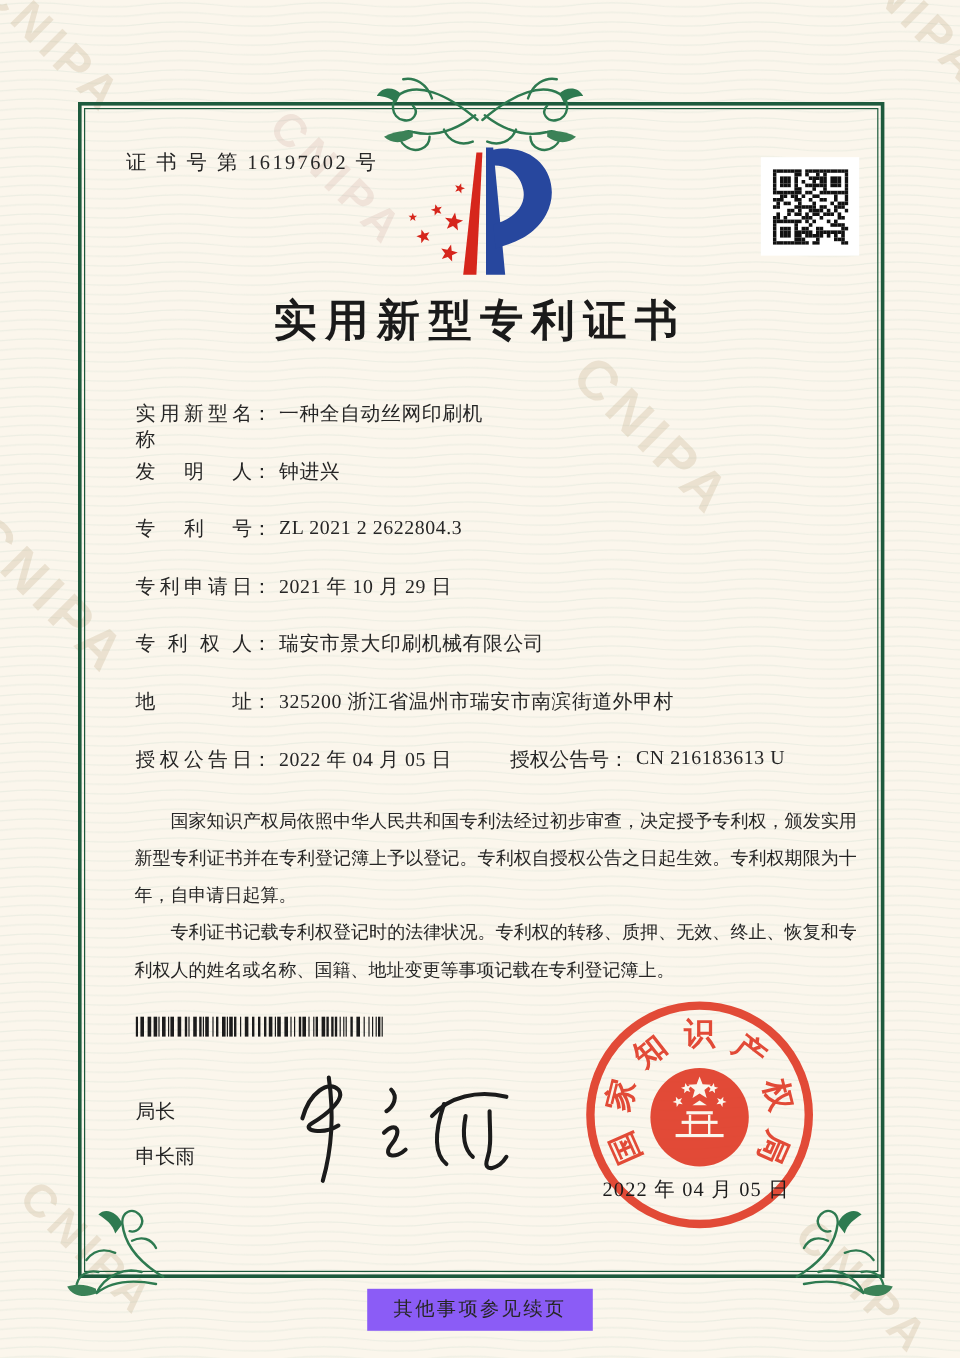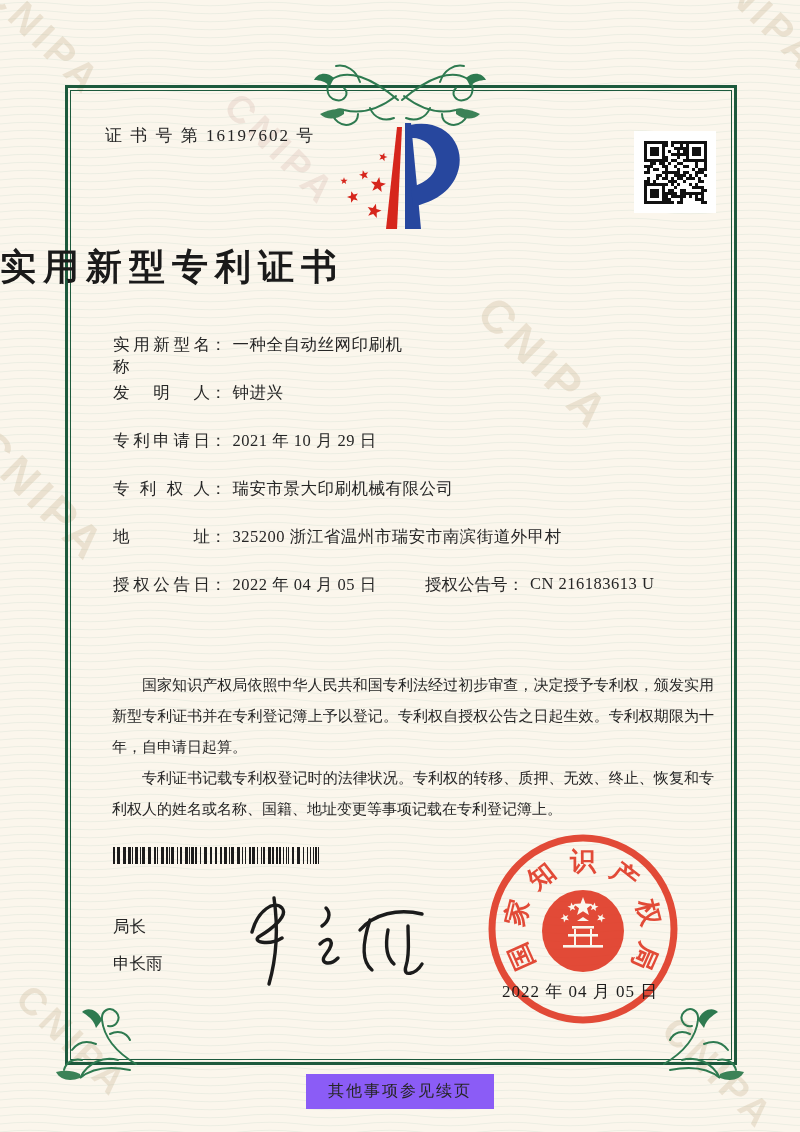--- a/index.html
+++ b/index.html
@@ -19,21 +19,21 @@
   .wm3{left:210px;top:128px;font-size:38px;color:rgba(200,160,150,.22);}
   .wm4{left:462px;top:336px;font-size:46px;}
   .wm5{left:-42px;top:468px;font-size:46px;}
   .wm6{left:2px;top:1020px;font-size:38px;}
   .wm7{left:648px;top:1052px;font-size:38px;}
   .frame{position:absolute;left:65px;top:85px;width:666px;height:974px;border:3px solid #1d5a3d;}
   .frame-inner{position:absolute;left:2px;top:2px;right:2px;bottom:2px;border:1px solid #1d5a3d;}
   .cert-no{position:absolute;left:105px;top:124px;font-size:17px;letter-spacing:2px;}
   .logo{position:absolute;left:331px;top:117px;}
   .qr-pad{position:absolute;left:634px;top:131px;width:82px;height:82px;background:#ffffff;display:flex;align-items:center;justify-content:center;}
-  .title{position:absolute;left:0;top:243px;width:100%;font-size:36px;font-weight:bold;letter-spacing:7px;color:#1a1a1a;}
+  .title{position:absolute;left:0;top:243px;width:100%;text-align:center;font-size:36px;font-weight:bold;letter-spacing:7px;color:#1a1a1a;}
   .fields{position:absolute;left:113px;top:334px;width:600px;font-size:16.5px;}
   .frow{height:48px;position:relative;}
   .flabel{display:inline-block;width:97px;text-align:justify;text-align-last:justify;vertical-align:top;}
   .fcolon{display:inline-block;vertical-align:top;}
   .fvalue{display:inline-block;vertical-align:top;margin-left:6px;letter-spacing:.5px;}
   .grant-second{position:absolute;left:312px;top:0;}
   .paras{position:absolute;left:112px;top:670px;width:602px;font-size:15px;line-height:31px;text-align:justify;}
   .paras p{margin:0;text-indent:2em;}
   .barcode{position:absolute;left:113px;top:847px;}
   .signer{position:absolute;left:113px;top:908px;font-size:16.5px;line-height:37px;}
@@ -389,20 +389,23 @@
   <div class="title">实用新型专利证书</div>
 
   <div class="fields">
     <div class="frow">
       <span class="flabel">实用新型名称</span><span class="fcolon">：</span><span class="fvalue">一种全自动丝网印刷机</span>
     </div>
     <div class="frow">
       <span class="flabel">发明人</span><span class="fcolon">：</span><span class="fvalue">钟进兴</span>
     </div>
     <div class="frow">
+      <span class="flabel">专利号</span><span class="fcolon">：</span><span class="fvalue">ZL 2021 2 2622804.3</span>
+    </div>
+    <div class="frow">
       <span class="flabel">专利申请日</span><span class="fcolon">：</span><span class="fvalue">2021 年 10 月 29 日</span>
     </div>
     <div class="frow">
       <span class="flabel">专利权人</span><span class="fcolon">：</span><span class="fvalue">瑞安市景大印刷机械有限公司</span>
     </div>
     <div class="frow">
       <span class="flabel">地址</span><span class="fcolon">：</span><span class="fvalue">325200  浙江省温州市瑞安市南滨街道外甲村</span>
     </div>
     <div class="frow">
       <span class="flabel">授权公告日</span><span class="fcolon">：</span><span class="fvalue">2022 年 04 月 05 日</span>

